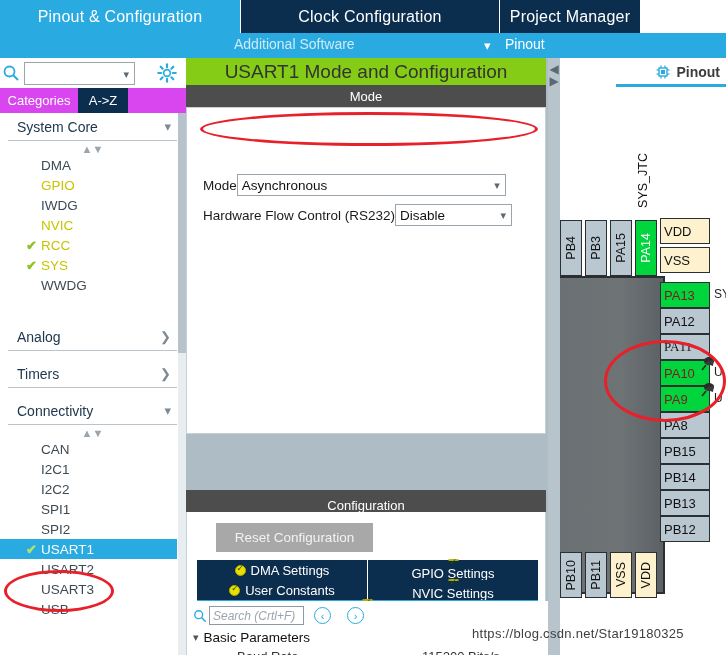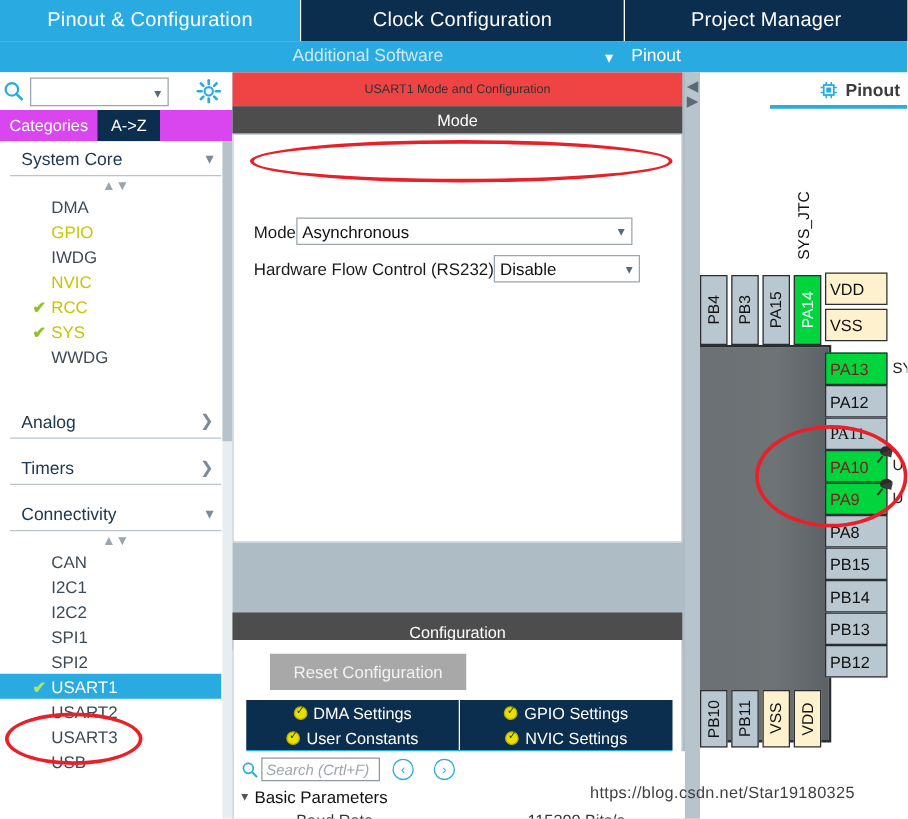--- a/index.html
+++ b/index.html
@@ -5,21 +5,21 @@
   * { box-sizing: border-box; margin: 0; padding: 0; }
   html, body {
     width: 726px; height: 655px;
     font-family: "Liberation Sans", sans-serif;
     background: #ffffff;
     overflow: hidden;
   }
   #app { position: relative; width: 726px; height: 655px; }
 
   
-  .tabbar { position:absolute; left:0; top:0; width:726px; height:33px; background:#29abe2; display:flex; }
+  .tabbar { position:absolute; left:0; top:0; width:640px; height:33px; background:#29abe2; display:flex; }
   .tab { height:33px; display:flex; align-items:center; justify-content:center;
          color:#ffffff; font-size:16px; letter-spacing:0.2px; }
   .tab.active { background:#29abe2; }
   .tab.inactive { background:#0b2d4e; }
   .tab-sep { width:1px; background:#ffffff; }
   .t1 { width:240px; }
   .t2 { width:258px; }
   .t3 { flex:1; }
 
   
@@ -57,22 +57,22 @@
   .peri.yellow { color:#c9c400; }
   .peri.sel { background:#29abe2; color:#ffffff; margin-left:-8px; padding-left:41px; width:177px; }
   .peri .chk { position:absolute; left:18px; top:3px; color:#8fc31f; font-size:13px; font-weight:bold; }
   .peri.sel .chk { left:26px; color:#b5e26a; }
 
   .sb-vscroll { position:absolute; right:0; top:0; width:8px; height:542px; background:#e8edf0; }
   .sb-vscroll .thumb { position:absolute; left:0; top:0; width:8px; height:240px; background:#b6c3cc; }
 
   
   .midpanel { position:absolute; left:186px; top:58px; width:368px; height:597px; background:#aebcc6; }
-  .mp-title { position:absolute; left:0; top:0; width:360px; height:27px; background:#ef4444;
-              display:flex; align-items:center; justify-content:center; font-size:10px; color:#333; }
+  .mp-title { position:absolute; left:0; top:0; width:360px; height:27px; background:#84cc16;
+              display:flex; align-items:center; justify-content:center; font-size:19px; color:#333; }
   .mp-mode-hdr { position:absolute; left:0; top:27px; width:360px; height:22px; background:#4d4d4d;
                  display:flex; align-items:center; justify-content:center; color:#ffffff; font-size:13px; }
   .mp-mode-body { position:absolute; left:0; top:49px; width:360px; height:327px; background:#ffffff; border:1px solid #c6d0d7; }
 
   .frow { position:absolute; display:flex; align-items:center; }
   .frow .flabel { font-size:13.5px; color:#1a1a1a; }
   .combo { position:relative; height:22px; border:1px solid #9aa5ad; background:#ffffff;
            display:flex; align-items:center; padding-left:4px; font-size:13.5px; color:#111; }
   .combo .cchev { position:absolute; right:5px; top:4px; color:#5a6a75; font-size:11px; }
 
@@ -85,21 +85,21 @@
                 display:flex; align-items:center; justify-content:center; color:#ffffff; font-size:13px; }
   .mp-cfg-body { position:absolute; left:0; top:454px; width:360px; height:143px; background:#ffffff; border:1px solid #c6d0d7; border-top:none; }
 
   .reset-btn { position:absolute; left:10px; top:11px; width:157px; height:29px; background:#a8a8a8;
                border:none; color:#f2f2f2; font-size:13.5px; font-family:"Liberation Sans", sans-serif;margin-left:19px; }
 
   .tabgrid { position:absolute; left:10px; top:48px; width:341px; }
   .tabrow { display:flex; height:20px; }
   .ttab { flex:1; background:#0b2d4e; color:#ffffff; font-size:13px;
           display:flex; align-items:center; justify-content:center; gap:5px; border-right:1px solid #ffffff; }
-  .ttab:last-child { border-right:none; }
+  .ttab:last-child { border-right:none;flex-direction:column; }
   .ttab.active { background:#29abe2; }
   .ttab .ok { display:inline-block; width:11px; height:11px; border-radius:50%; background:#e8e000;
               border:1px solid #b8b000; position:relative; }
   .ttab .ok::after { content:"✓"; position:absolute; left:1px; top:-3px; font-size:9px; color:#2d4a00; }
 
   .cfg-note { position:absolute; left:8px; top:112px; width:345px; height:20px; background:#ffffff;
               border:1px solid #c6d0d7; font-size:13px; color:#111; display:flex; align-items:center; padding-left:3px; }
   .mp-lower { position:absolute; left:186px; top:601px; width:368px; height:54px; background:#ffffff; border-left:1px solid #c6d0d7; }
   .s2-icon { position:absolute; left:6px; top:8px; width:14px; height:14px; }
   .s2-box { position:absolute; left:22px; top:5px; width:95px; height:19px; border:1px solid #8e9aa3; background:#fff;

